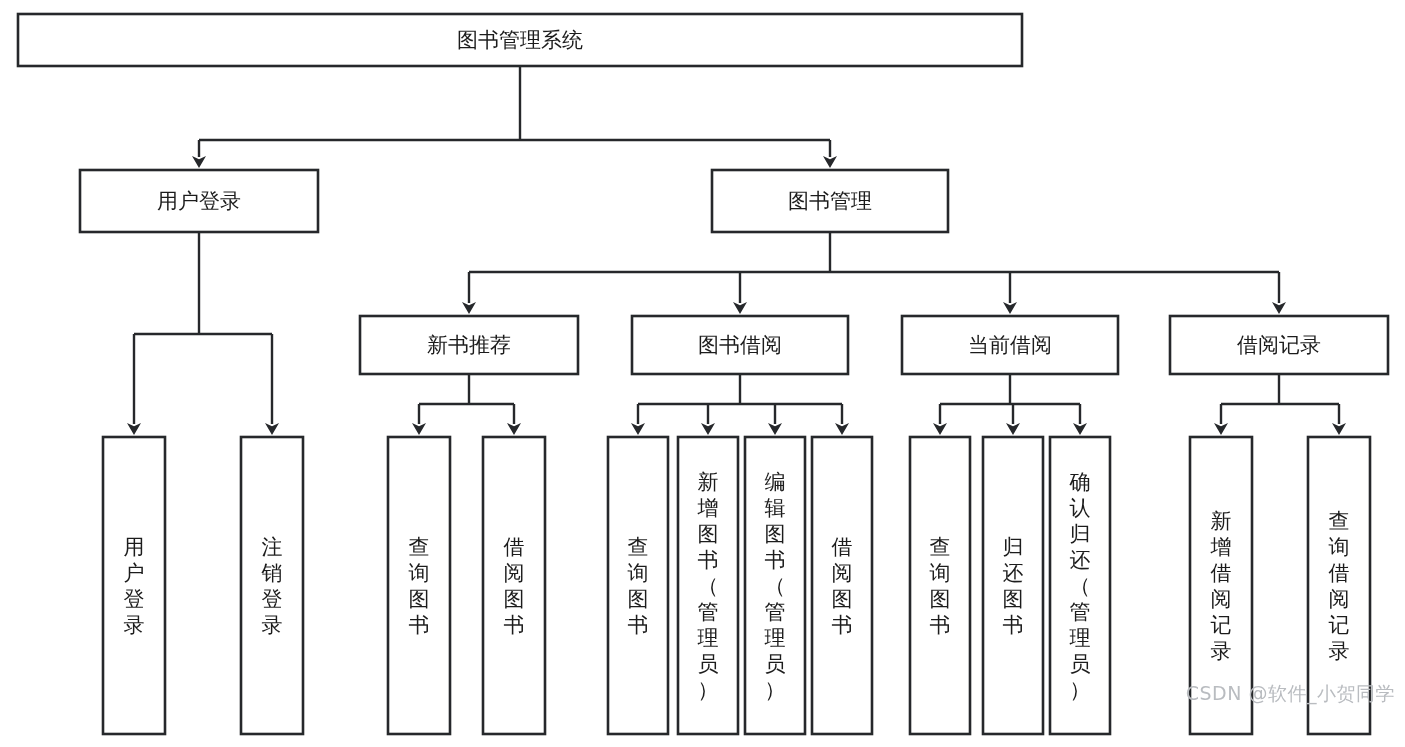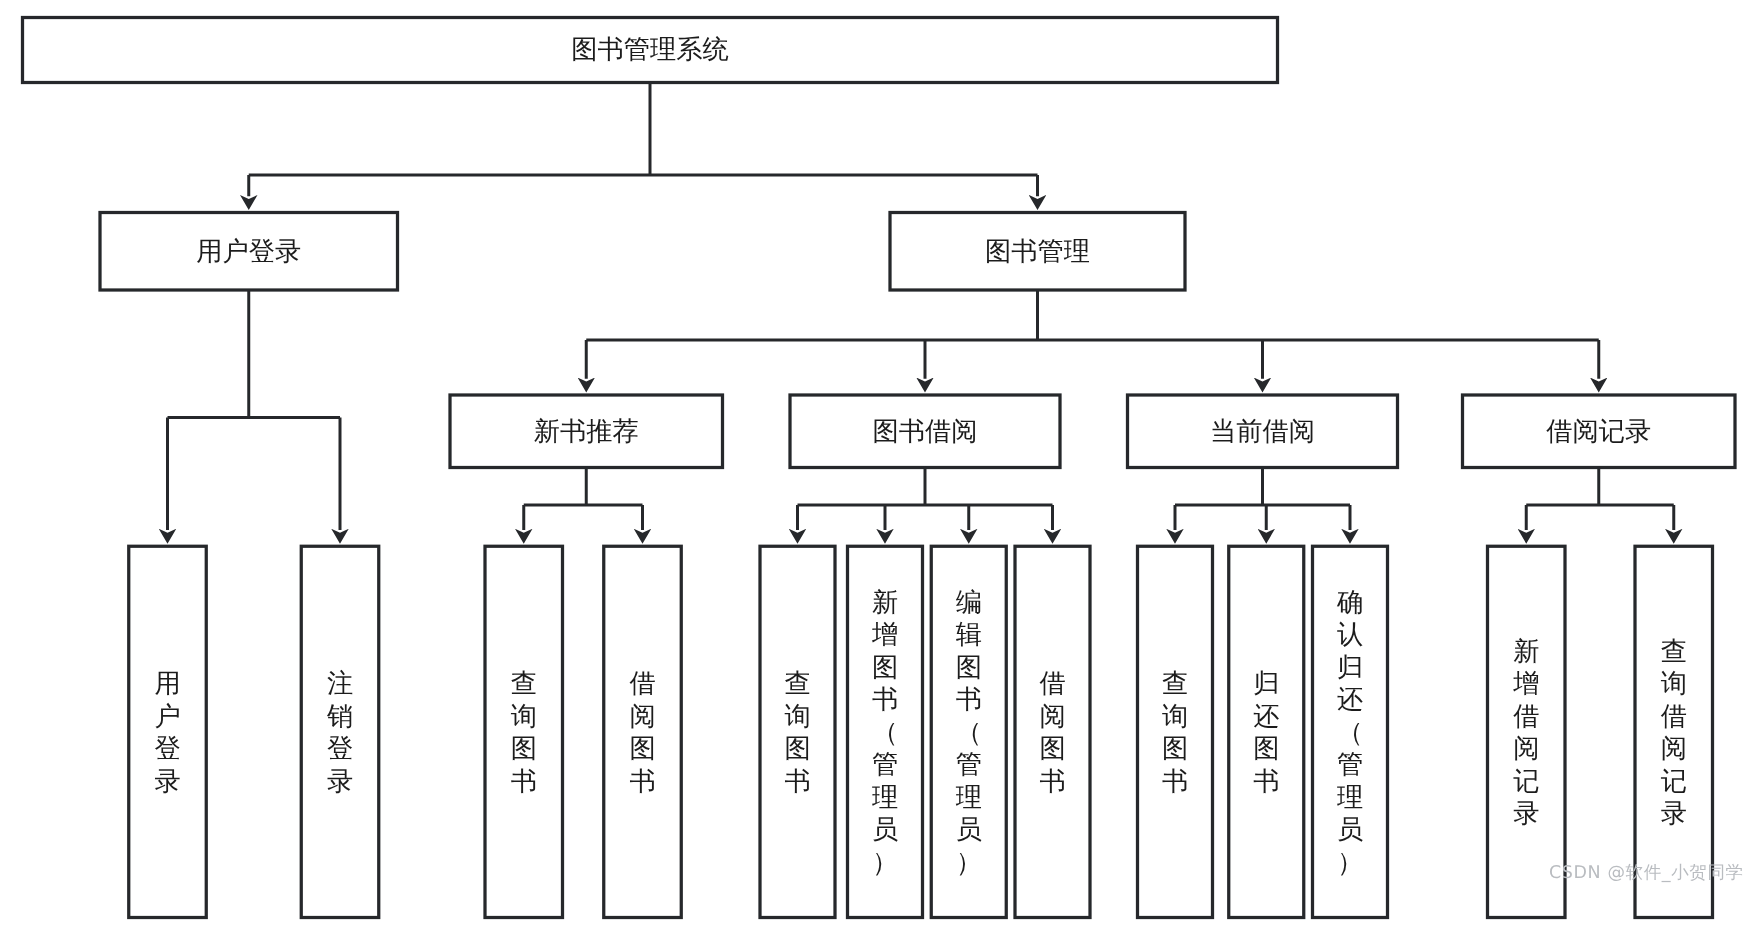--- a/index.html
+++ b/index.html
@@ -55,21 +55,21 @@
     font-family: "DejaVu Sans", "Liberation Sans", sans-serif;
     font-size: 21px;
     fill: #1c1c1c;
     text-anchor: middle;
   }
   .watermark-text {
     position: absolute;
     right: 10px;
     bottom: 6px;
     font-family: "DejaVu Sans", "Liberation Sans", sans-serif;
-    font-size: 14px;
+    font-size: 19px;
     color: #b9bcc0;
     letter-spacing: 0.5px;
     white-space: nowrap;
     user-select: none;
   }
 </style>
 </head>
 <body>
 
 <div id="diagram-root">

